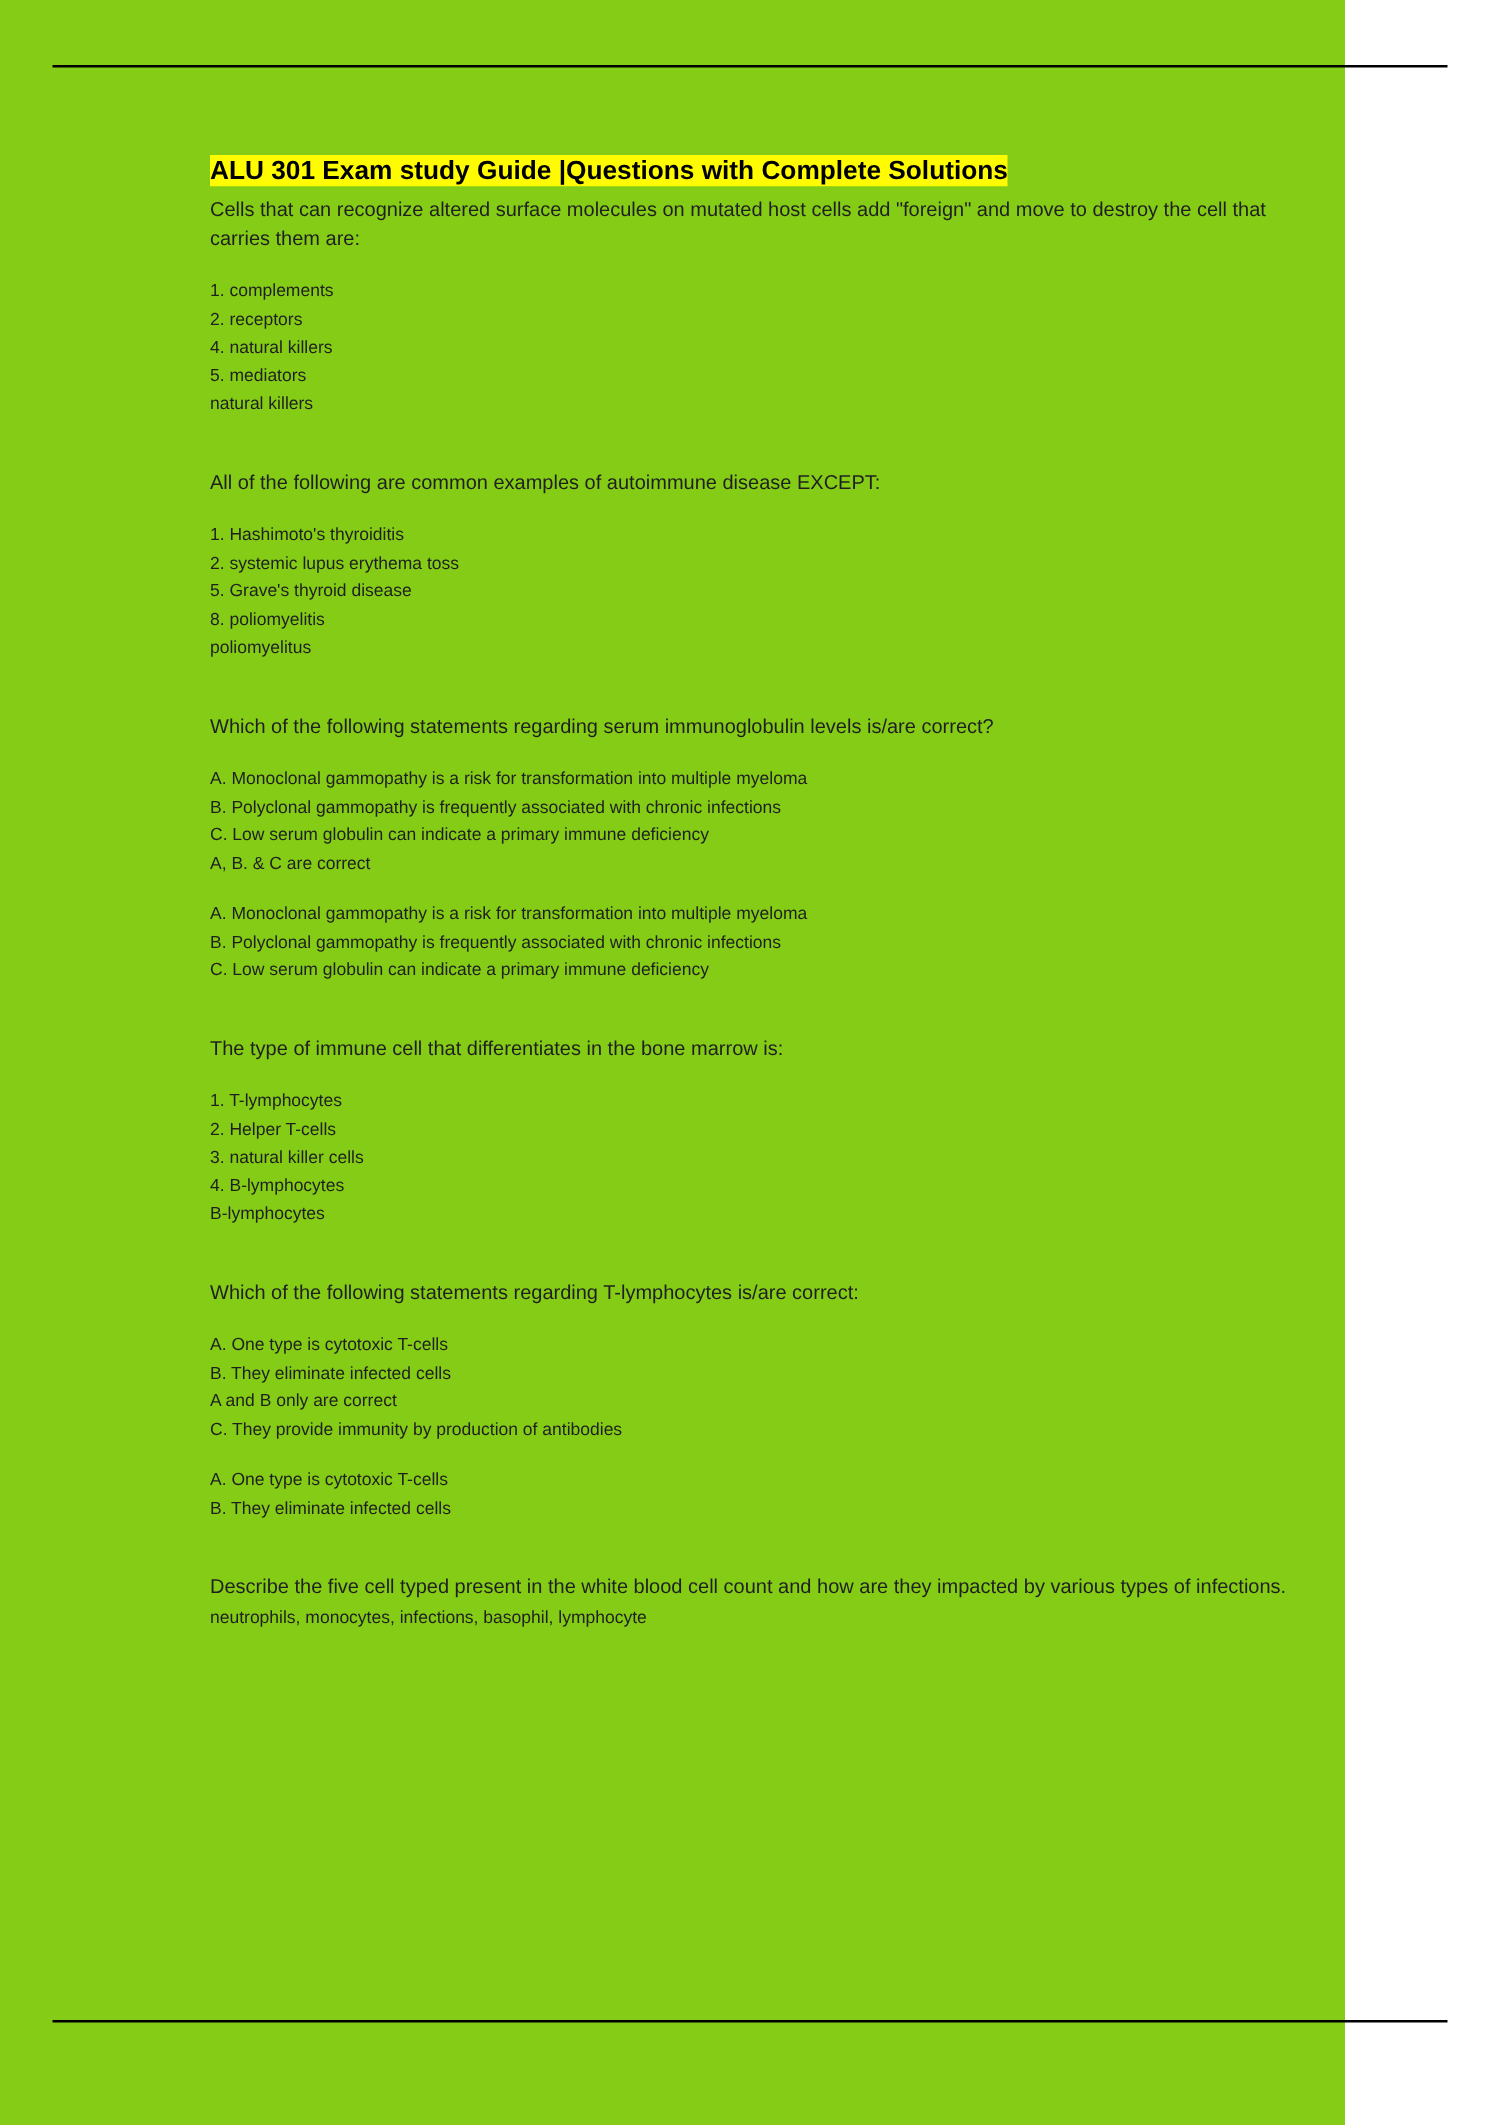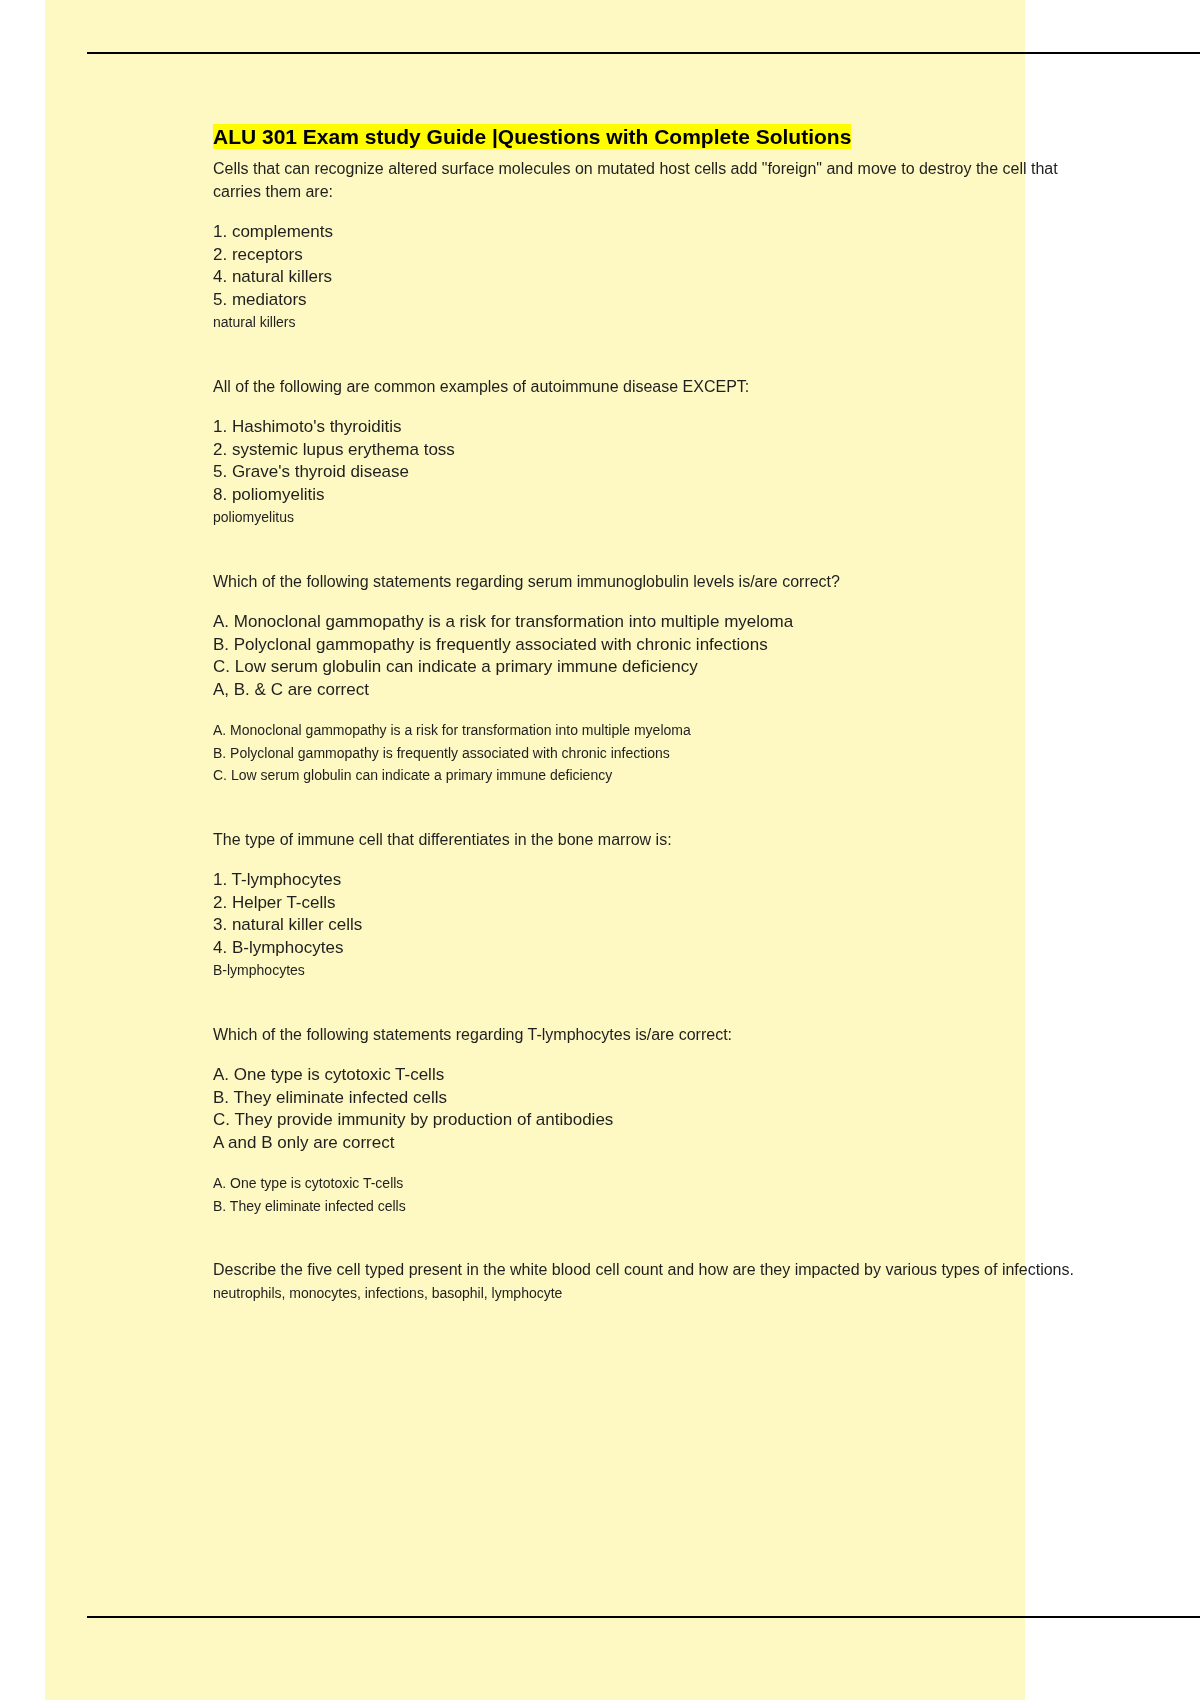--- a/index.html
+++ b/index.html
@@ -12,24 +12,23 @@
     height: 1700px;
     font-family: "Liberation Sans", sans-serif;
     color: #1a1a1a;
     position: relative;
     overflow: hidden;
   }
   .page {
     position: absolute;
     left: 0;
     top: 0;
-    width: 980px;
+    width: 1076px;
     height: 1700px;
-    background: #fef9c3;
-    margin-left: 45px;
+    background: #84cc16;
   }
   .rule {
     position: absolute;
     left: 42px;
     width: 1116px;
     height: 0;
     border-top: 2px solid #000000;
   }
   .rule-top { top: 52px; }
   .rule-bottom { top: 1616px; }
@@ -63,21 +62,21 @@
     margin: 0;
     color: #1f1f1f;
   }
   .q-text {
     margin-bottom: 0;
   }
   .gap-sm { height: 18px; }
   .gap-lg { height: 42px; }
 
   .opt {
-    font-size: 17px;
+    font-size: 14px;
     line-height: 22.5px;
     margin: 0;
     color: #1f1f1f;
   }
   .answer {
     font-size: 14px;
     line-height: 22.5px;
     margin: 0;
     color: #1f1f1f;
   }
@@ -143,22 +142,22 @@
       <p class="answer">B-lymphocytes</p>
     </div>
 
     <div class="gap-lg"></div>
 
     <div class="block">
       <p class="para q-text">Which of the following statements regarding T-lymphocytes is/are correct:</p>
       <div class="gap-sm"></div>
       <p class="opt">A. One type is cytotoxic T-cells</p>
       <p class="opt">B. They eliminate infected cells</p>
+      <p class="opt">A and B only are correct</p>
       <p class="opt">C. They provide immunity by production of antibodies</p>
-      <p class="opt">A and B only are correct</p>
       <div class="gap-sm"></div>
       <p class="answer">A. One type is cytotoxic T-cells</p>
       <p class="answer">B. They eliminate infected cells</p>
     </div>
 
     <div class="gap-lg"></div>
 
     <div class="block">
       <p class="para q-text">Describe the five cell typed present in the white blood cell count and how are they impacted by various types of infections.</p>
       <p class="answer">neutrophils, monocytes, infections, basophil, lymphocyte</p>

